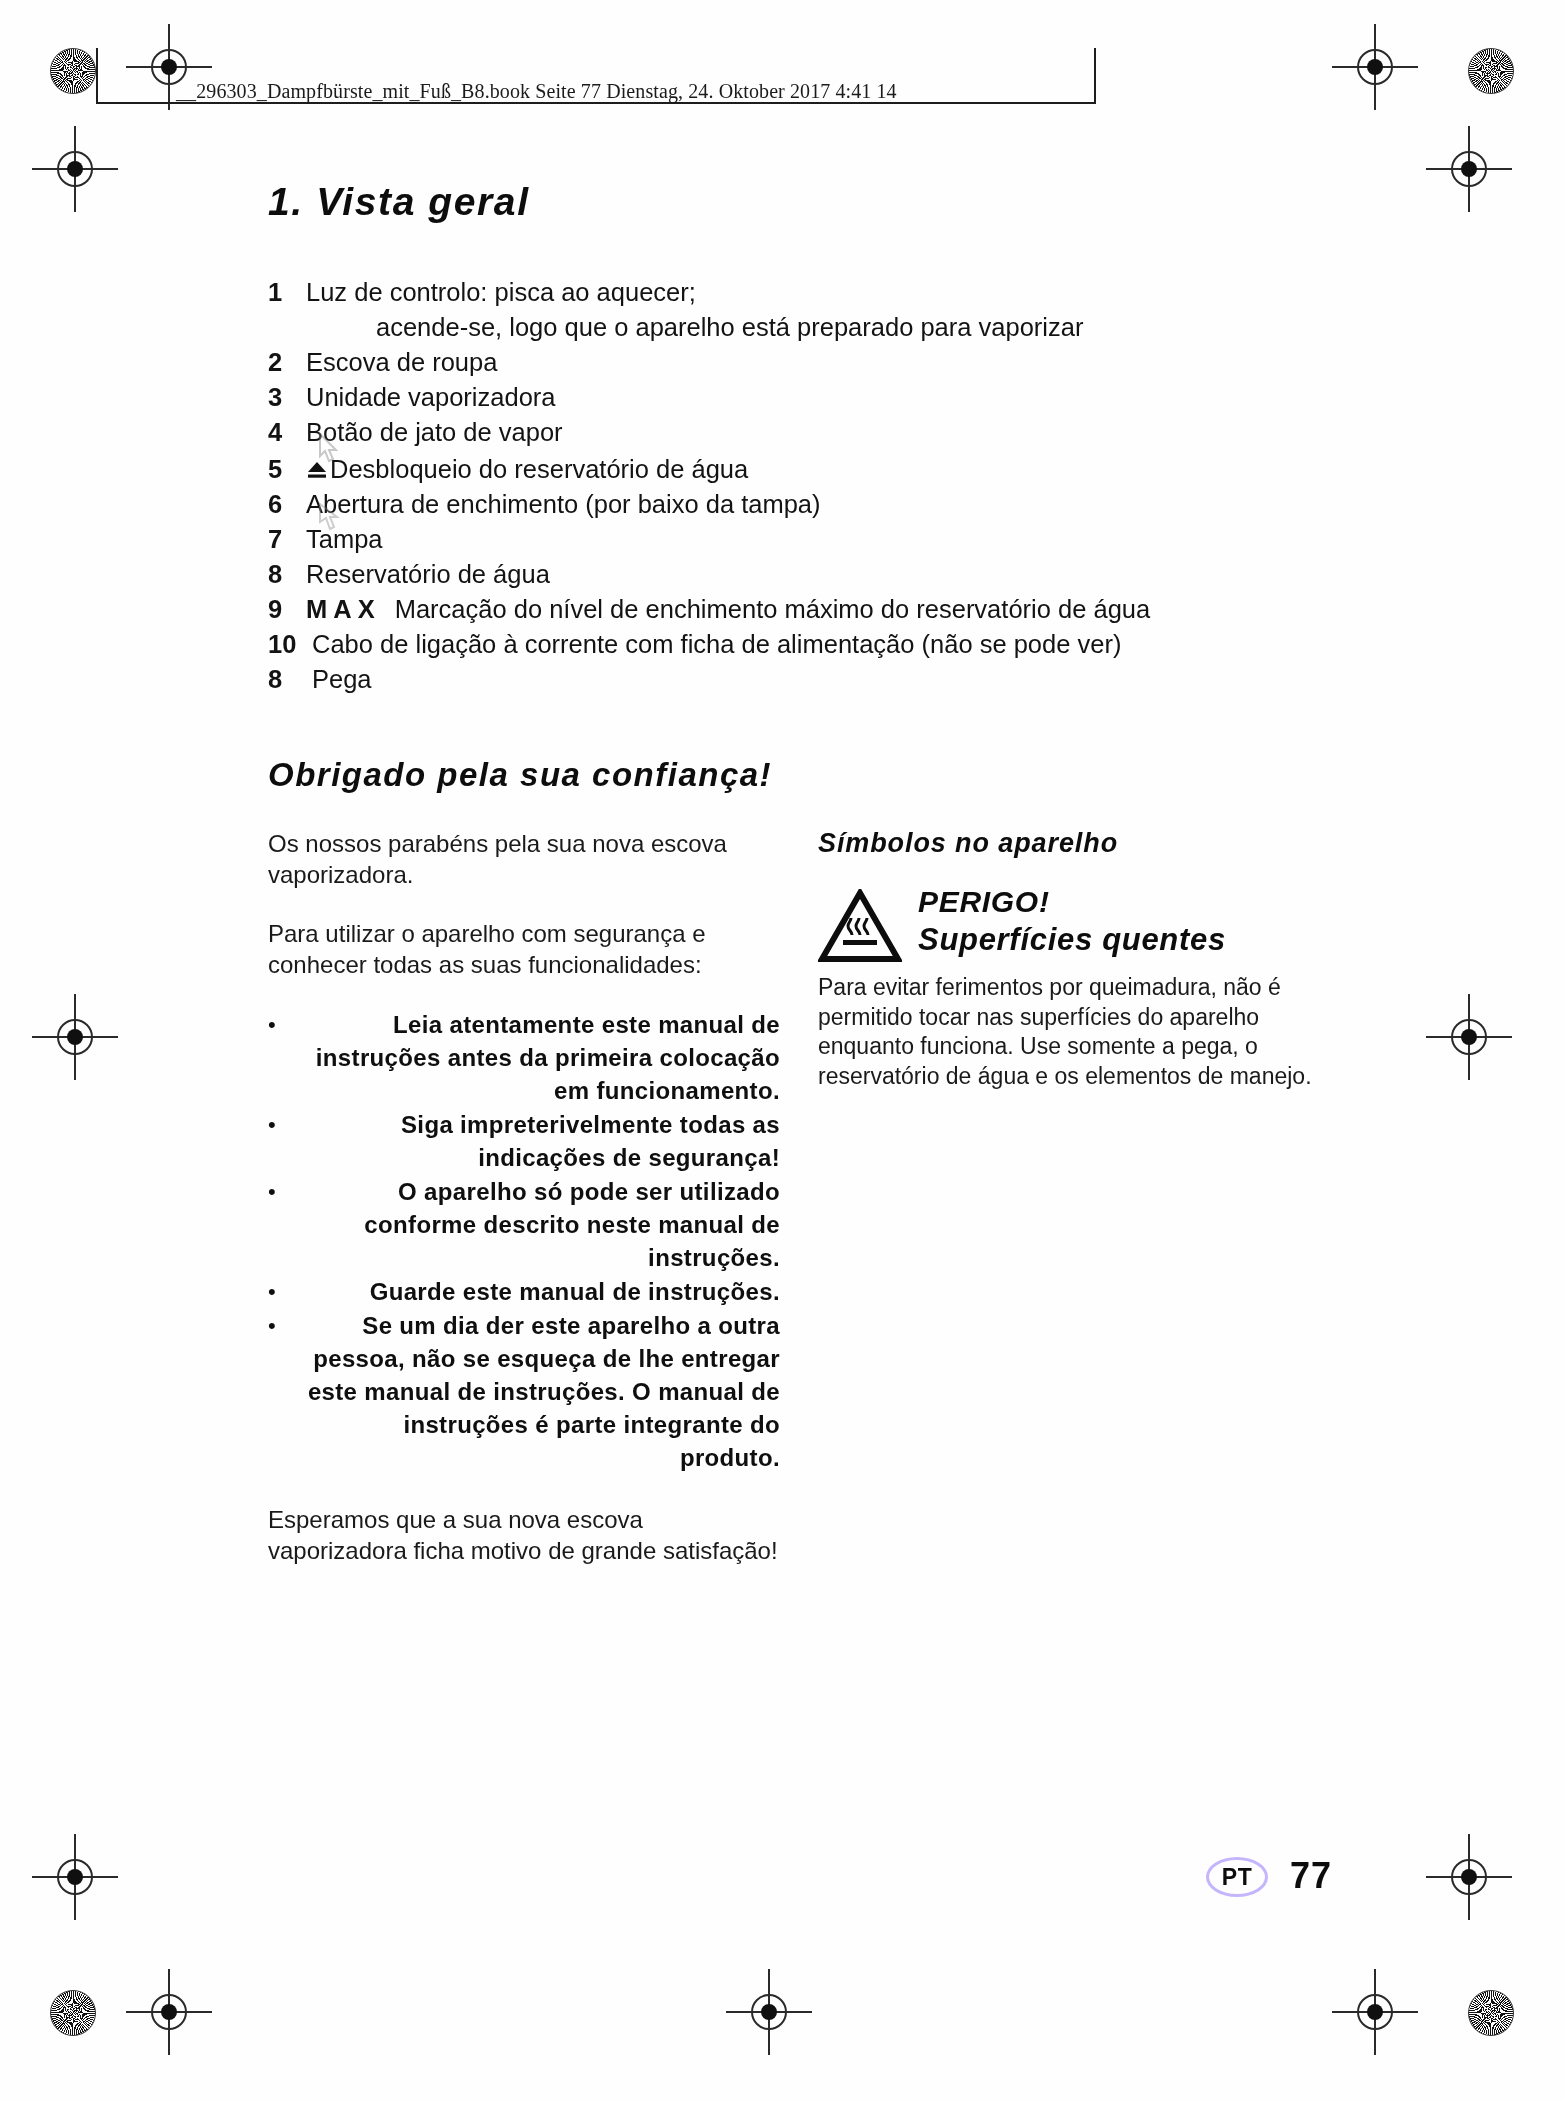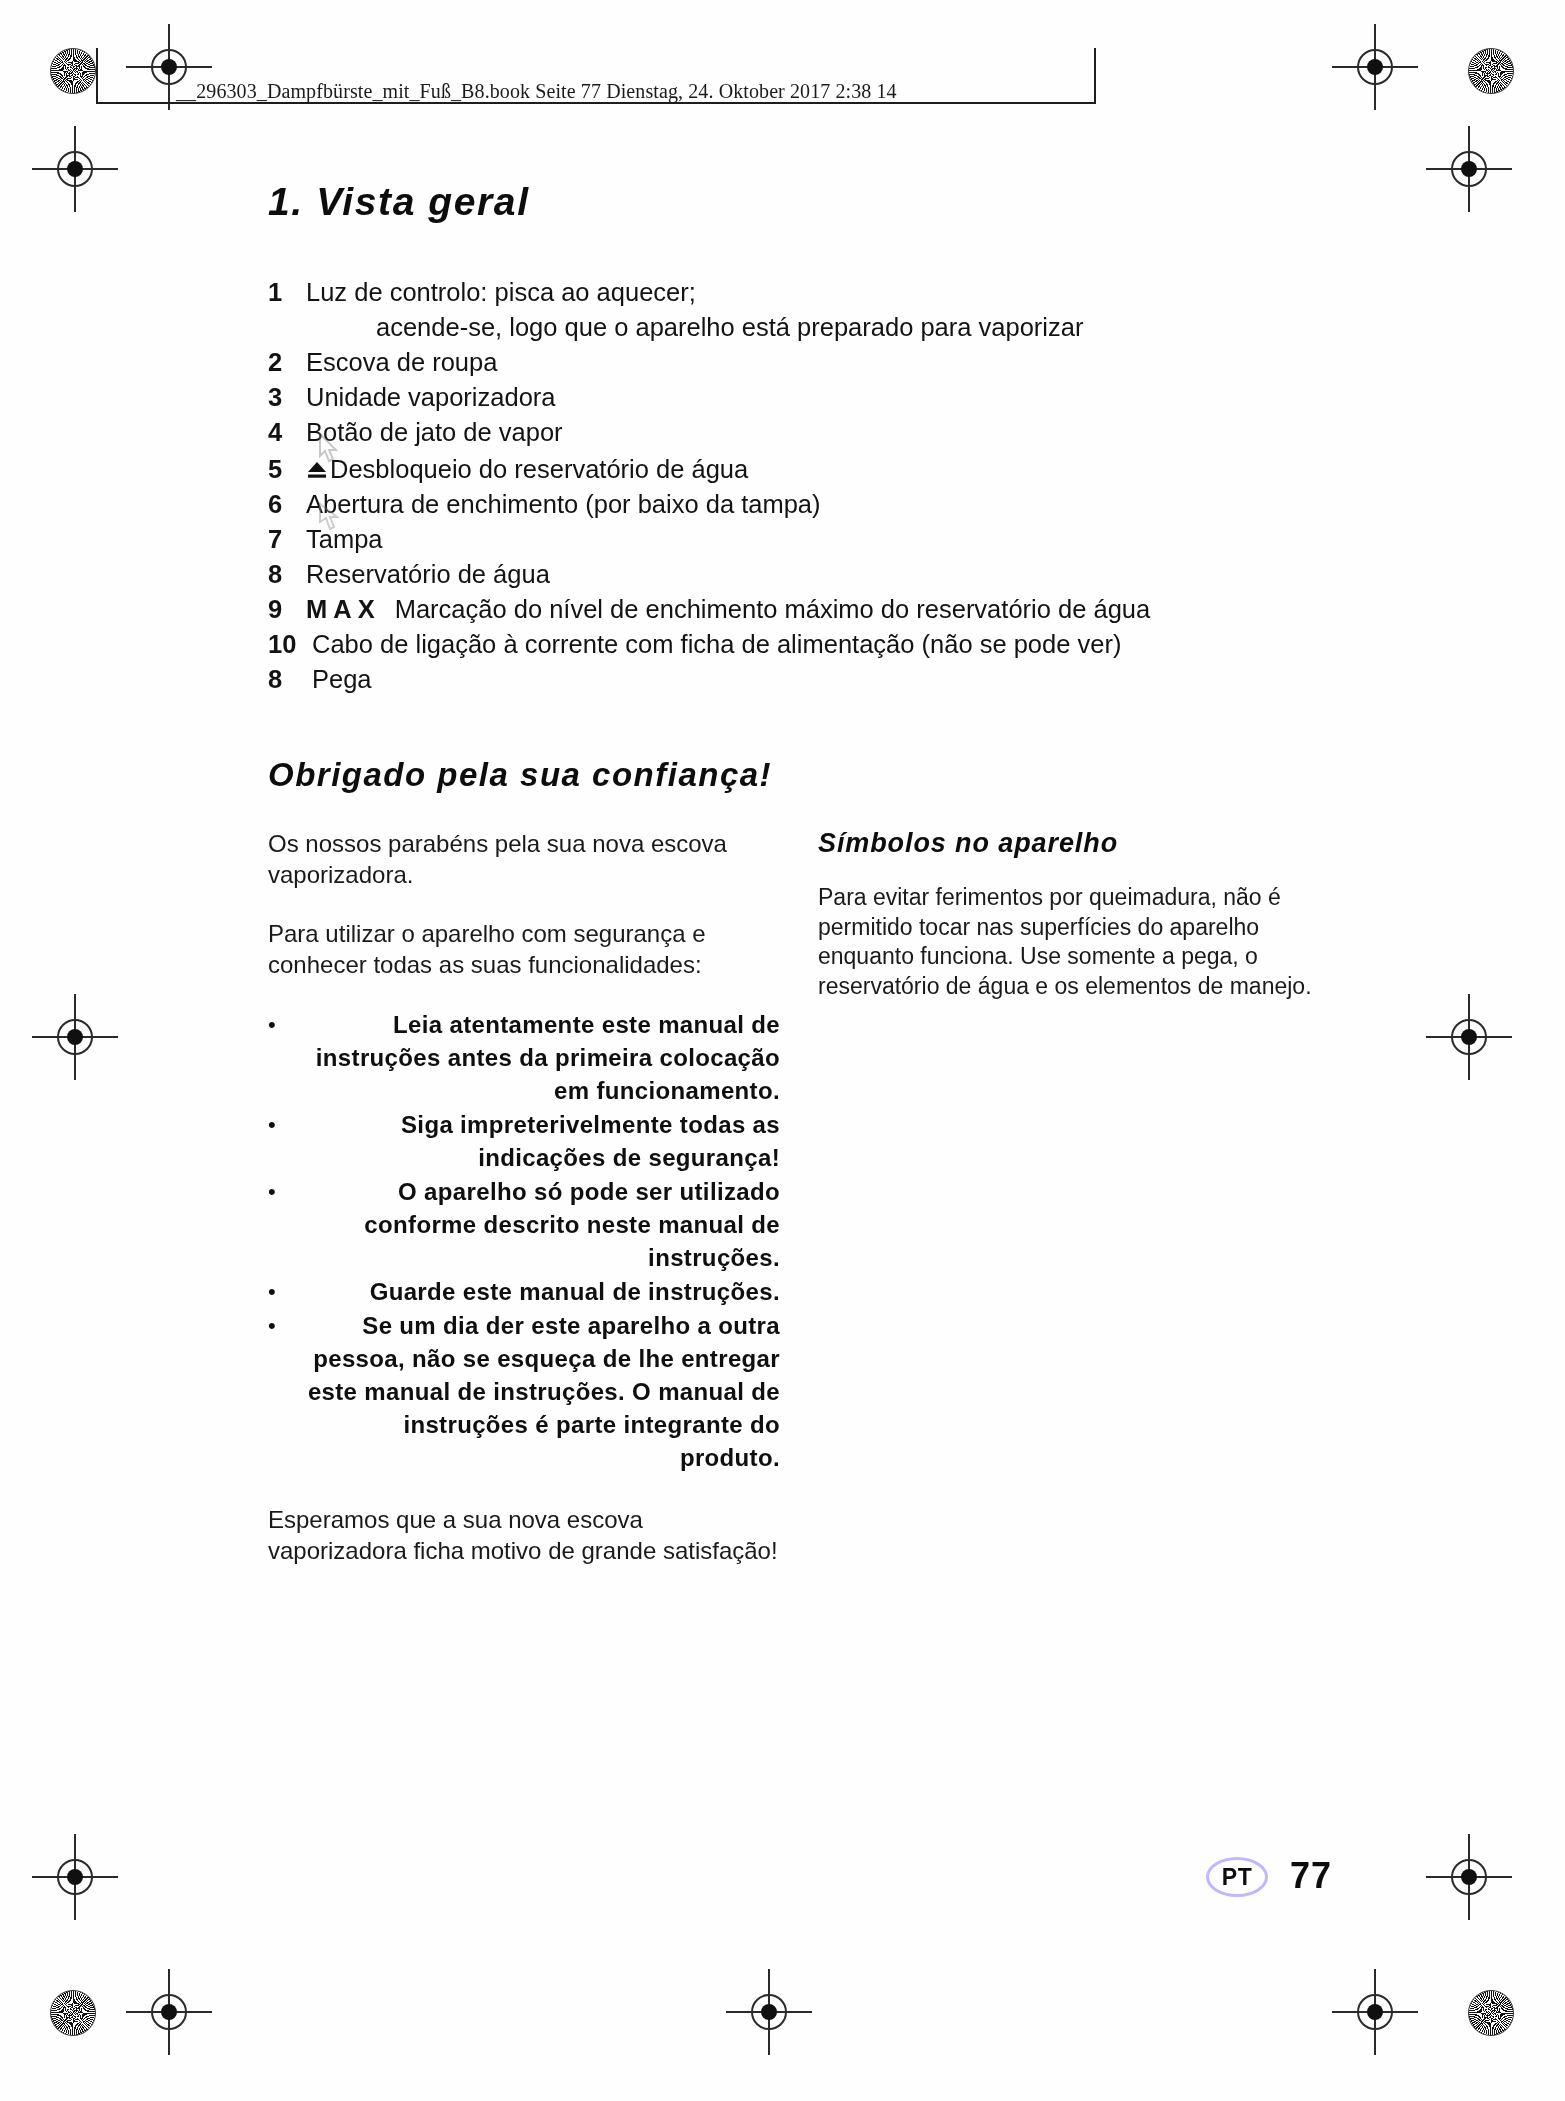--- a/index.html
+++ b/index.html
@@ -195,21 +195,21 @@
   <div class="regmark" style="left:1348px;top:1985px;">
     <div class="vb"></div>
       <div class="hb"></div>
       <div class="ring"></div>
       <div class="dot"></div>
   </div>
 
   <div class="hdr-rule-left"></div>
   <div class="hdr-rule-right"></div>
   <div class="hdr-rule"></div>
-  <div class="hdr-text">__296303_Dampfbürste_mit_Fuß_B8.book  Seite 77  Dienstag, 24. Oktober 2017  2:38 14</div>
+  <div class="hdr-text">__296303_Dampfbürste_mit_Fuß_B8.book  Seite 77  Dienstag, 24. Oktober 2017  4:41 14</div>
 
   <div class="content">
 
     <h1 class="sec">1. Vista geral</h1>
 
     <ul class="numlist">
 
       <li>
         <span class="n">1</span>
         <span class="t">Luz de controlo: pisca ao aquecer;</span>
@@ -315,20 +315,35 @@
             <span class="btxt">Se um dia der este aparelho a outra pessoa, não se esqueça de lhe entregar este manual de instruções. O manual de instruções é parte integrante do produto.</span>
           </li>
         </ul>
 
         <p class="para tight">Esperamos que a sua nova escova vaporizadora ficha motivo de grande satisfação!</p>
       </div>
 
       <div class="colR">
         <h3 class="symb">Símbolos no aparelho</h3>
 
+        <div class="danger">
+          <span class="tri">
+            <svg width="84" height="74" viewBox="0 0 84 74">
+              <path d="M42 4 L80 70 L4 70 Z" fill="none" stroke="#0d0d0d" stroke-width="6" stroke-linejoin="miter"></path>
+              <path d="M34 46 C34 42, 30 41, 30 37 C30 33.5, 33 32.5, 33 29" fill="none" stroke="#0d0d0d" stroke-width="3"></path>
+              <path d="M42 46 C42 42, 38 41, 38 37 C38 33.5, 41 32.5, 41 29" fill="none" stroke="#0d0d0d" stroke-width="3"></path>
+              <path d="M50 46 C50 42, 46 41, 46 37 C46 33.5, 49 32.5, 49 29" fill="none" stroke="#0d0d0d" stroke-width="3"></path>
+              <rect x="25" y="51" width="34" height="5" fill="#0d0d0d"></rect>
+            </svg>
+          </span>
+          <span class="dtxt">
+            <span>PERIGO!</span><br>
+            <span class="l2">Superfícies quentes</span>
+          </span>
+        </div>
 
         <p class="rpara">Para evitar ferimentos por queimadura, não é permitido tocar nas superfícies do aparelho enquanto funciona. Use somente a pega, o reservatório de água e os elementos de manejo.</p>
       </div>
 
     </div>
   </div>
 
   <div class="footer">
     <div class="ptbadge">PT</div>
     <div class="pgnum">77</div>

